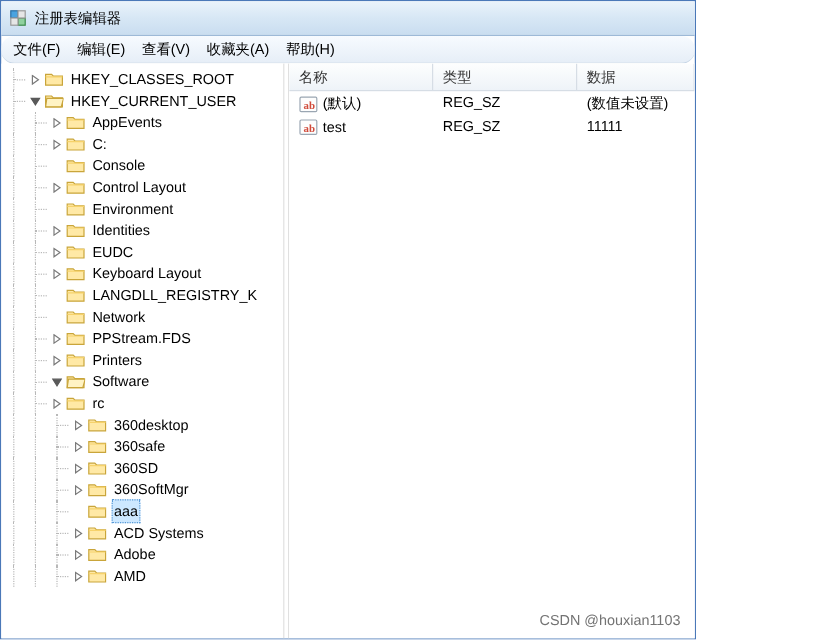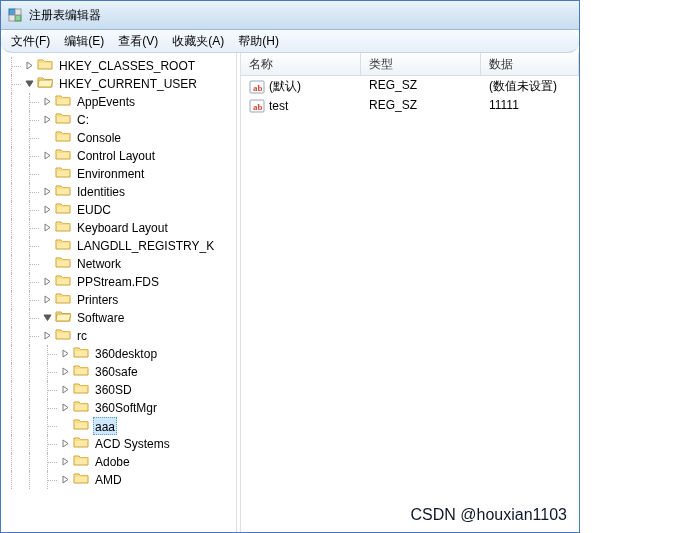--- a/index.html
+++ b/index.html
@@ -8,21 +8,21 @@
   .titlebar .app-icon{width:16px;height:16px;margin-right:6px;display:inline-flex;align-items:center;justify-content:center;}
   .titlebar .app-icon svg{width:16px;height:16px;}
   .titlebar .title-text{font-size:12px;color:#000;}
   .menubar{height:22px;background:linear-gradient(to bottom,#f7fbff,#e6eef7);border-bottom:1px solid #c7d6e6;display:flex;align-items:center;padding:0 4px;gap:2px;border-radius:11px;}
   .menubar .menu-item{padding:2px 6px;cursor:default;border-radius:2px;}
   .content{flex:1;display:flex;min-height:0;}
   .splitter{width:3px;background:#fff;border-left:1px solid #e0e0e0;border-right:1px solid #e0e0e0;cursor:col-resize;}
   
   .tree-pane{width:235px;overflow:auto;background:#fff;border-right:none;}
   .tree{padding:4px 0 4px 2px;line-height:18px;}
-  .node{display:flex;height:18px;white-space:nowrap;}
+  .node{display:flex;align-items:center;height:18px;white-space:nowrap;}
   .expander{width:16px;height:16px;display:inline-flex;align-items:center;justify-content:center;flex:0 0 16px;color:#666;}
   .expander svg{width:9px;height:9px;}
   .expander.blank{visibility:hidden;}
   .folder-icon{width:16px;height:14px;margin-right:4px;flex:0 0 16px;}
   .folder-icon svg{width:16px;height:14px;display:block;}
   .label{padding:0 2px;}
   .label.sel{background:#cde8ff;border:1px dotted #5a9ad6;padding:0 1px;}
   .ind{display:inline-block;width:18px;height:18px;flex:0 0 18px;position:relative;}
   .ind::before{content:"";position:absolute;left:8px;top:0;bottom:0;border-left:1px dotted #b8b8b8;}
   .ind.h::after{content:"";position:absolute;left:8px;right:0;top:9px;border-top:1px dotted #b8b8b8;}
@@ -33,21 +33,21 @@
   .col-name{width:120px;}
   .col-type{width:120px;}
   .col-data{flex:1;}
   .row{display:flex;align-items:flex-start;height:20px;}
   .cell{padding:2px 8px;box-sizing:border-box;display:flex;align-items:center;gap:4px;}
   .cell.col-name{width:120px;}
   .cell.col-type{width:120px;}
   .cell.col-data{flex:1;}
   .val-icon{width:16px;height:16px;flex:0 0 16px;}
   .val-icon svg{width:16px;height:16px;display:block;}
-  .watermark{position:absolute;right:12px;bottom:8px;color:#0f172a;font-size:16px;pointer-events:none;}
+  .watermark{position:absolute;right:12px;bottom:8px;color:#737373;font-size:12px;pointer-events:none;}
   
   .tree-pane::-webkit-scrollbar,.list-pane::-webkit-scrollbar{width:16px;height:16px;}
   .tree-pane::-webkit-scrollbar-thumb,.list-pane::-webkit-scrollbar-thumb{background:#c6d6e8;border:1px solid #9bb6d3;border-radius:2px;}
   .tree-pane::-webkit-scrollbar-track,.list-pane::-webkit-scrollbar-track{background:#eef3f9;}
 </style>
 </head>
 <body>
 
 <svg width="0" height="0" style="position:absolute">
   <defs>

